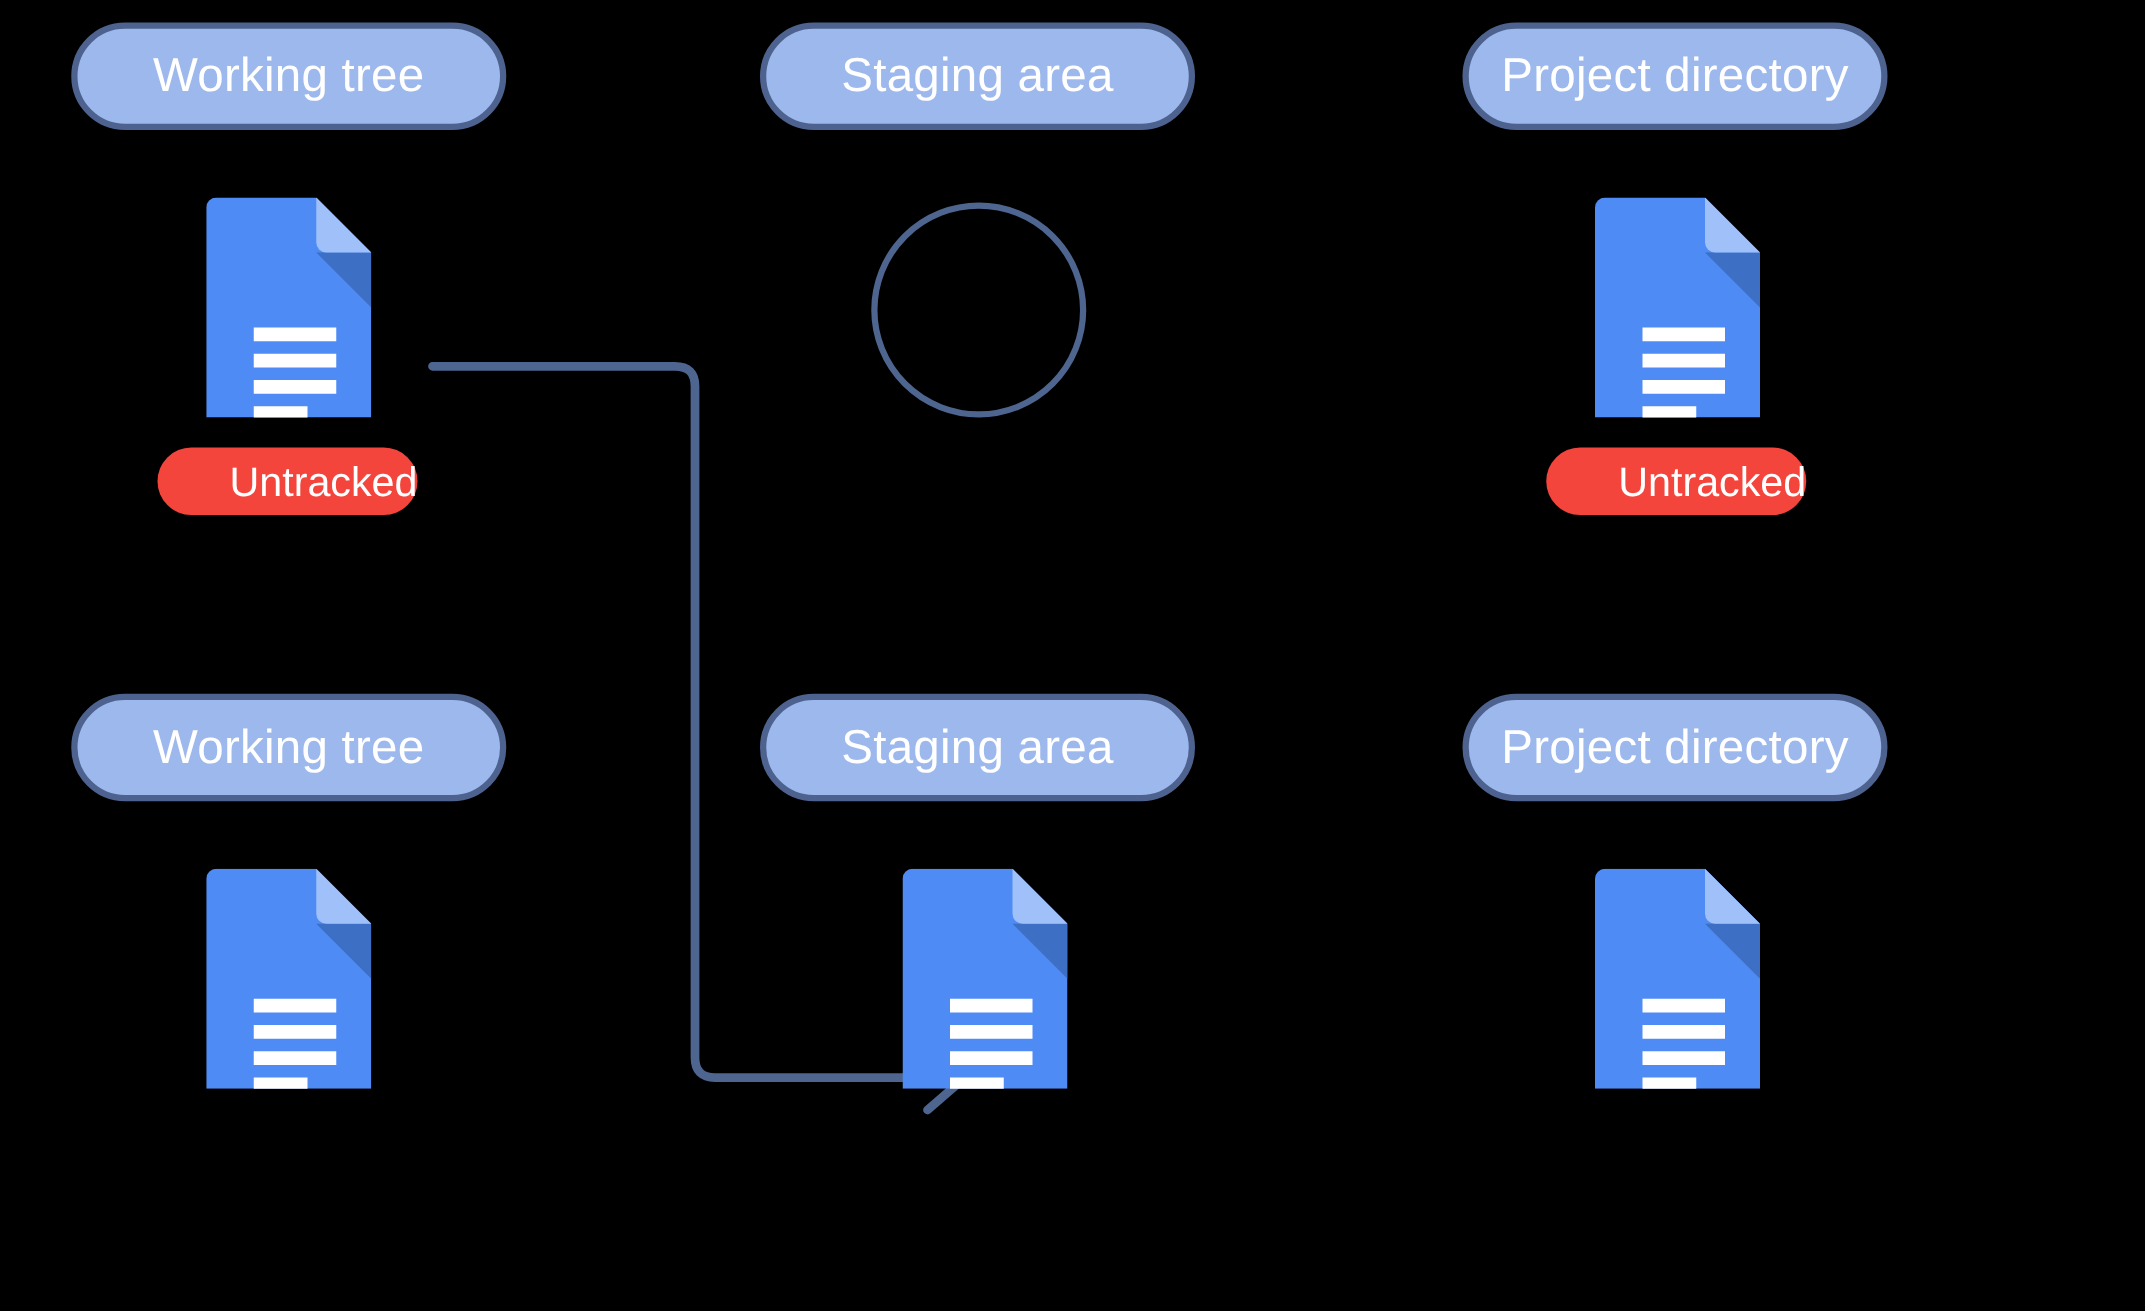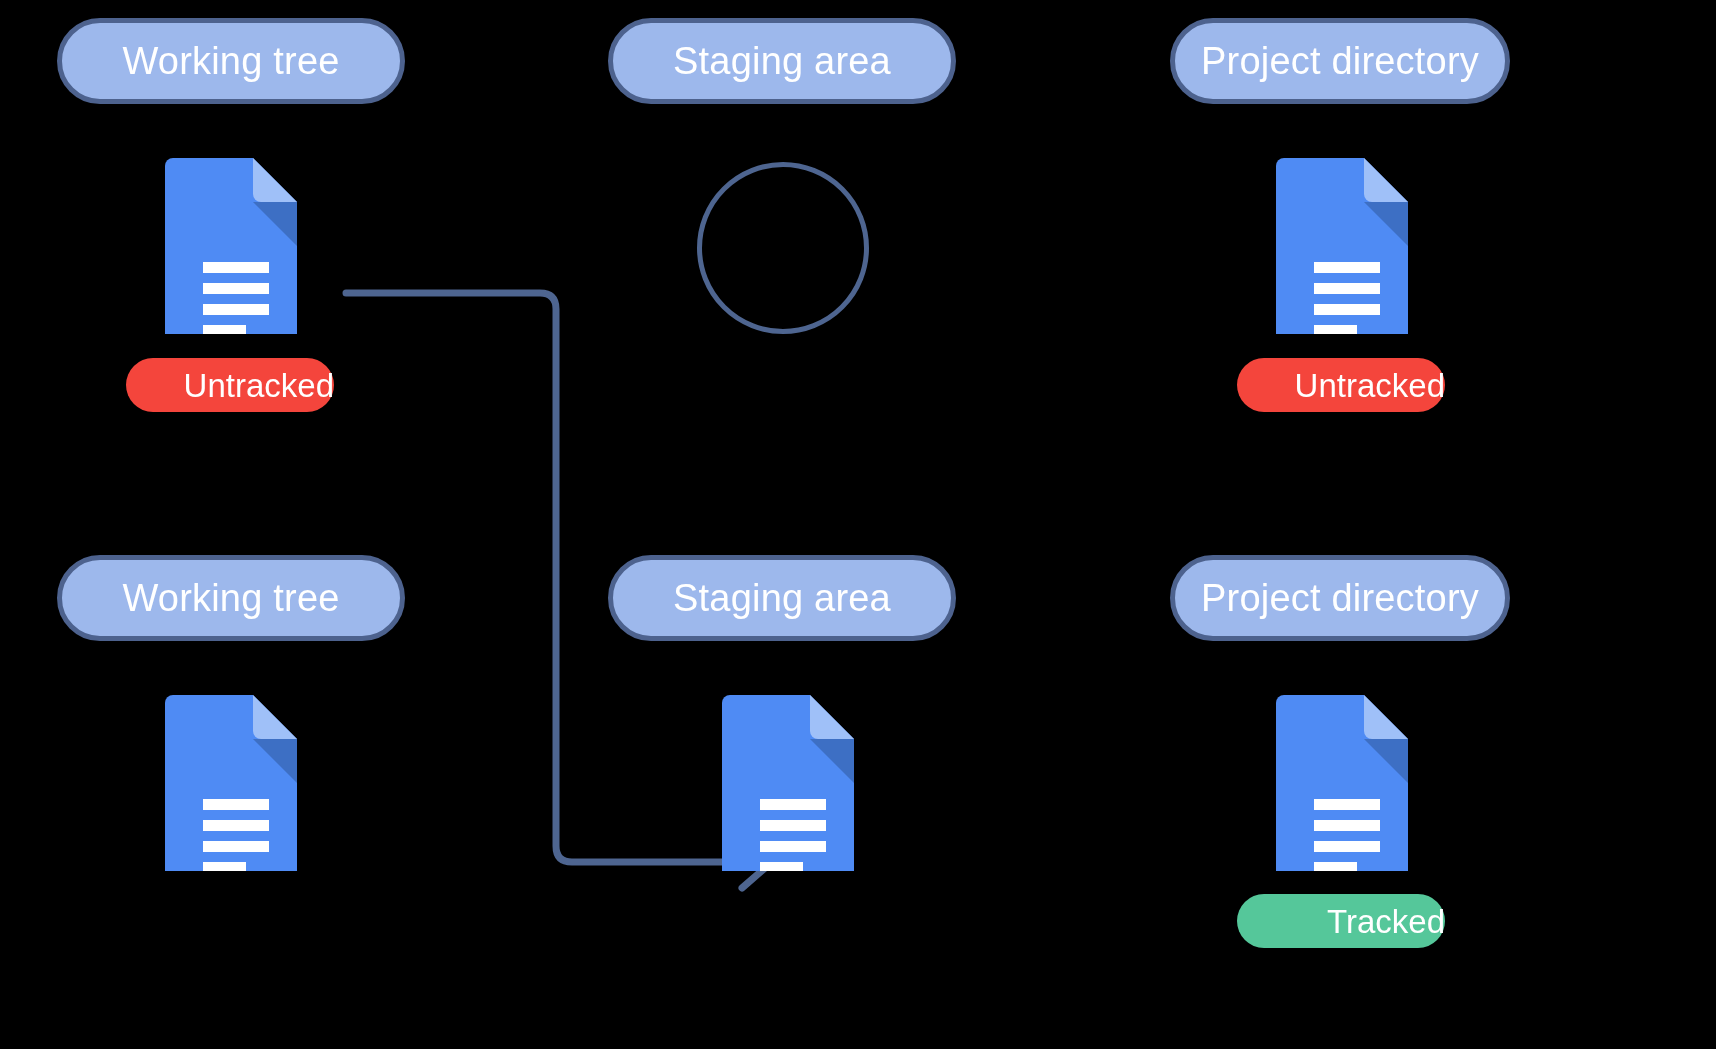--- a/index.html
+++ b/index.html
@@ -177,17 +177,14 @@
       <path d="M8 0 H88 L132 44 V176 H0 V8 A8 8 0 0 1 8 0 Z" fill="#4F8BF4"></path>
       <path d="M88 44 L132 88 V44 Z" fill="#3D6FC4"></path>
       <path d="M88 0 L132 44 H96 A8 8 0 0 1 88 36 Z" fill="#9FC0F8"></path>
       <rect x="38" y="104" width="66" height="11" fill="#FFFFFF"></rect>
       <rect x="38" y="125" width="66" height="11" fill="#FFFFFF"></rect>
       <rect x="38" y="146" width="66" height="11" fill="#FFFFFF"></rect>
       <rect x="38" y="167" width="43" height="11" fill="#FFFFFF"></rect>
     </svg>
   </div>
 
-  <div class="badge badge-tracked" style="left:1237px; top:894px; width:208px; height:54px;">
-    <span>Tracked</span>
-  </div>
 
 </div>
 
 </body></html>

